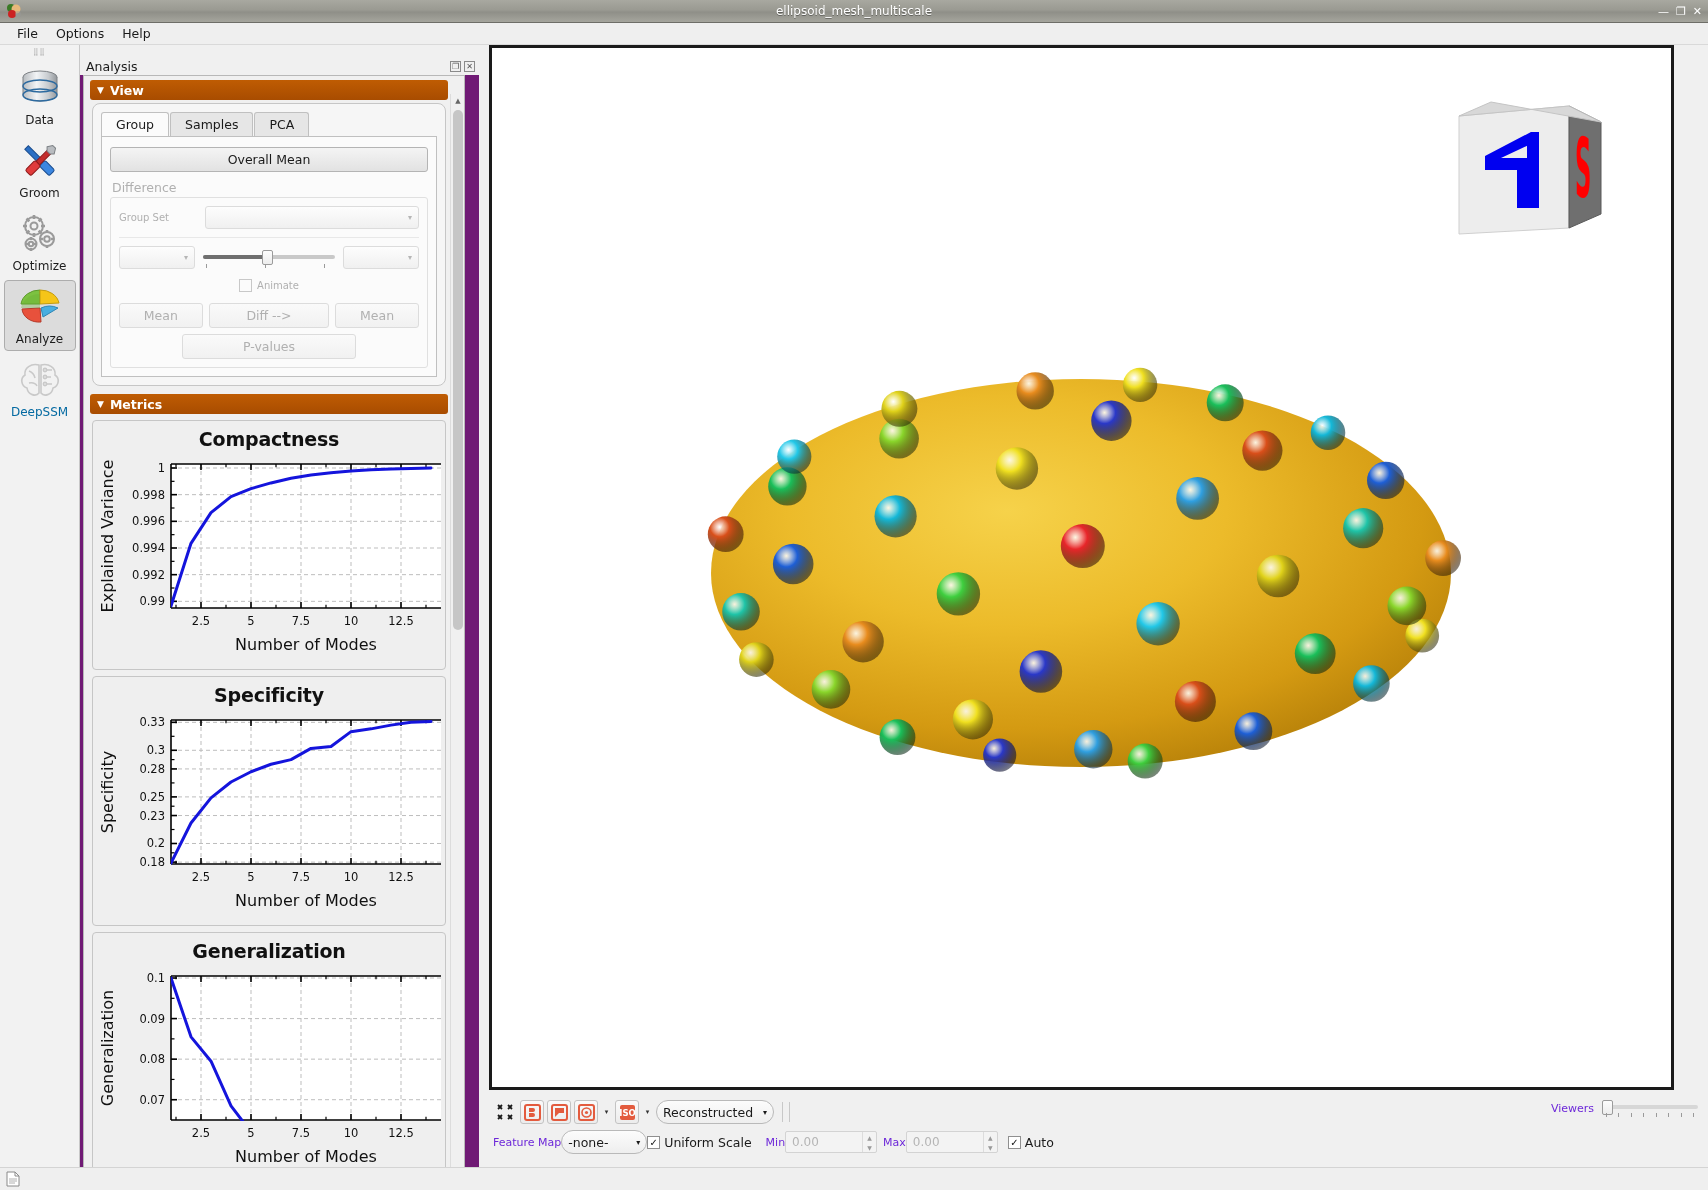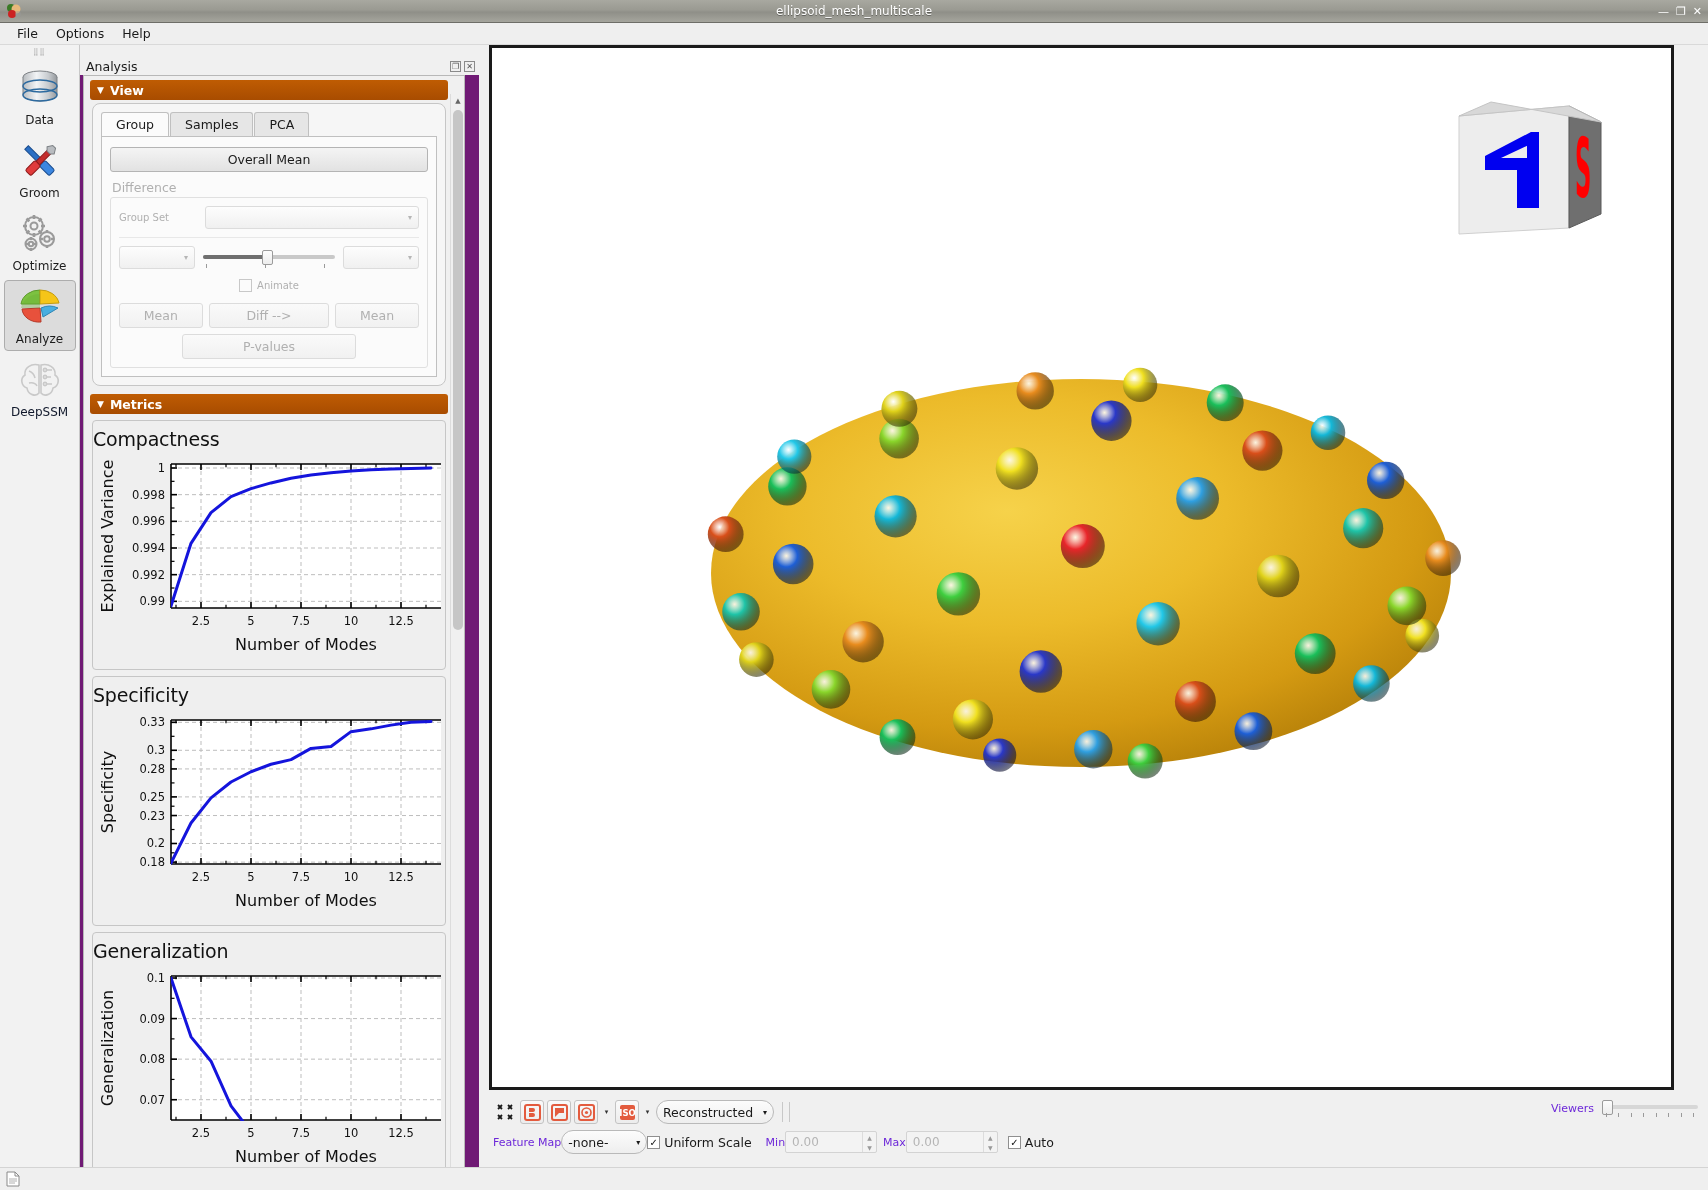--- a/index.html
+++ b/index.html
@@ -42,21 +42,21 @@
   }
   #sidebar-grip { height: 14px; display: flex; align-items: center; justify-content: center; }
   .grip-dots { font-size: 7px; color: #999; letter-spacing: 1px; }
   .tool {
     width: 72px; margin: 2px auto 0 auto; padding: 3px 0 4px 0;
     display: flex; flex-direction: column; align-items: center;
     border: 1px solid transparent; border-radius: 4px; cursor: default;
   }
   .tool.active { background: #dcdcdc; border: 1px solid #adadad; }
   .tool .lbl { font-size: 12px; color: #1c1c1c; margin-top: 2px; }
-  .tool.disabled .lbl { color: #0f172a; }
+  .tool.disabled .lbl { color: #0369a1; }
   .tool .ico { width: 46px; height: 46px; display: block; }
 
   
   #analysis-panel {
     position: absolute; left: 80px; top: 57px; width: 399px; height: 1122px;
     background: #701a75;
   }
   #analysis-header {
     height: 18px; display: flex; align-items: center; justify-content: space-between;
     padding: 0 4px 0 6px; background: #f0f0f0;
@@ -129,21 +129,21 @@
   .slider-ticks i { position: absolute; width: 1px; height: 4px; background: #9a9a9a; }
 
   .chk { display: inline-flex; align-items: center; gap: 5px; font-size: 12.5px; }
   .chk .box { width: 13px; height: 13px; border: 1px solid #c8c8c8; background: #fbfbfb; }
 
   
   .chart-card {
     margin: 6px 8px 0 8px; background: #efefef; border: 1px solid #c6c6c6;
     border-radius: 4px; position: relative;
   }
-  .chart-title { font-size: 19px; font-weight: normal; color: #111;
+  .chart-title { text-align: center; font-size: 19px; font-weight: bold; color: #111;
                  padding-top: 7px; letter-spacing: -0.2px; }
   .chart-svg { display: block; }
 
   
   #viewarea { position: absolute; left: 483px; top: 45px; width: 1225px; height: 1122px; background: #f0f0f0; }
   #render-frame {
     position: absolute; left: 6px; top: 0px; width: 1185px; height: 1045px;
     border: 3px solid #1a1a1a; background: #ffffff;
   }
   #render-canvas { position: absolute; inset: 0; overflow: hidden; background:#ffffff; }

